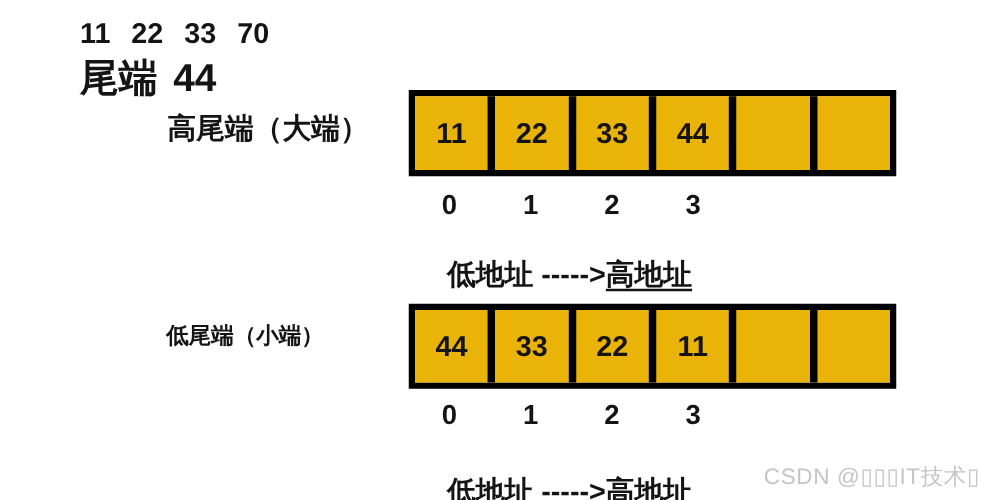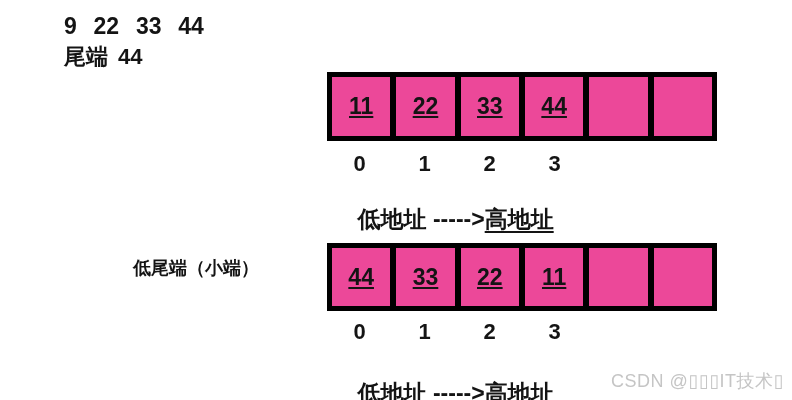--- a/index.html
+++ b/index.html
@@ -8,21 +8,21 @@
     width: 792px;
     height: 400px;
     background: #ffffff;
     overflow: hidden;
     font-family: "Liberation Sans", "DejaVu Sans", sans-serif;
     color: #141414;
   }
   .txt { position: absolute; font-weight: 600; white-space: pre; }
 
   .byte-seq   { left: 64px;  top: 13px;  font-size: 23px; word-spacing: 2px; }
-  .tail-note  { left: 64px;  top: 42px;  font-size: 22px; word-spacing: 4px; }
+  .tail-note  { left: 64px;  top: 42px;  font-size: 31px; word-spacing: 4px; }
 
   .dgm-label-0 { left: 134px; top: 87px;  font-size: 23px; }
   .dgm-label-1 { left: 133px; top: 256px; font-size: 18px; }
 
   .array {
     position: absolute;
     left: 327px;
     width: 390px;
     box-sizing: border-box;
     display: flex;
@@ -32,22 +32,21 @@
   .array-0 { top: 72px;  height: 69px; }
   .array-1 { top: 243px; height: 68px; }
   .cell {
     flex: 1;
     display: flex;
     align-items: center;
     justify-content: center;
     font-size: 23px;
     font-weight: 600;
     border-left: 6px solid #000000;
-    background: #ec4899;
-    text-decoration: underline;
+    background: #eab308;
   }
   .cell:first-child { border-left: none; }
 
   .indices {
     position: absolute;
     left: 327px;
     width: 390px;
     display: flex;
     font-size: 22px;
     font-weight: 600;
@@ -80,23 +79,24 @@
     font-weight: 400;
     color: #c5c5c5;
     letter-spacing: 0.5px;
   }
 </style>
 </head>
 <body>
 
 <div class="canvas">
 
-  <div class="txt byte-seq">9  22  33  44</div>
+  <div class="txt byte-seq">11  22  33  70</div>
   <div class="txt tail-note">尾端 44</div>
 
+  <div class="txt dgm-label-0">高尾端（大端）</div>
   <div class="array array-0">
     <div class="cell">11</div>
     <div class="cell">22</div>
     <div class="cell">33</div>
     <div class="cell">44</div>
     <div class="cell"></div>
     <div class="cell"></div>
   </div>
   <div class="indices indices-0">
     <span>0</span>

